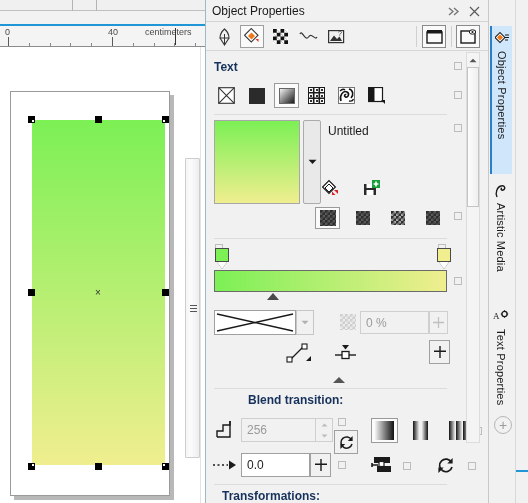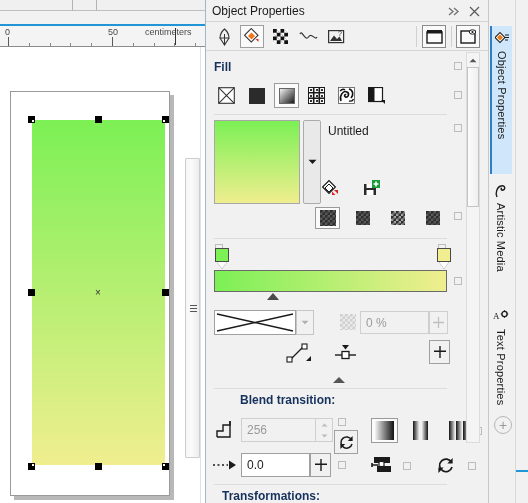--- a/index.html
+++ b/index.html
@@ -284,21 +284,21 @@
 
     <div class="topstrip">
       <div class="tick" style="left:72px"></div>
       <div class="tick" style="left:96px"></div>
     </div>
     <div class="gap-white"></div>
     <div class="accent-line"></div>
 
     <div id="hruler">
       <span class="rlabel" style="left:5px">0</span>
-      <span class="rlabel" style="left:108px">50</span>
+      <span class="rlabel" style="left:108px">40</span>
       <span class="rlabel" style="left:145px">centimeters</span>
       <div class="major" style="left:8px"></div>
       <div class="major" style="left:112px"></div>
       <div class="minor" style="left:29px"></div>
       <div class="minor" style="left:50px"></div>
       <div class="minor" style="left:70px"></div>
       <div class="minor" style="left:91px"></div>
       <div class="minor" style="left:133px"></div>
       <div class="minor" style="left:154px"></div>
       <div class="minor" style="left:174px"></div>
@@ -404,21 +404,21 @@
         <svg class="i-svg" width="17" height="15" viewBox="0 0 17 15">
           <rect x="1" y="2" width="14" height="12" fill="none" stroke="#1a1a1a" stroke-width="1.4"></rect>
           <ellipse cx="12.5" cy="3" rx="3.2" ry="2.2" fill="#fff" stroke="#1a1a1a" stroke-width="1"></ellipse>
           <circle cx="12.5" cy="3" r="1.1" fill="#1a1a1a"></circle>
         </svg>
       </div>
     </div>
 
     <div id="panel-body">
 
-      <span class="section-label" style="left:8px; top:8px;">Fill</span>
+      <span class="section-label" style="left:8px; top:8px;">Text</span>
       <div class="sq-chk" style="left:248px; top:10px;"></div>
 
       <div class="fbtn" style="left:8px; top:31px;">
         <svg class="i-svg" width="17" height="17" viewBox="0 0 17 17">
           <rect x="0.7" y="0.7" width="15.6" height="15.6" fill="#fff" stroke="#333" stroke-width="1.1"></rect>
           <path d="M0.7 0.7 L16.3 16.3 M16.3 0.7 L0.7 16.3" stroke="#333" stroke-width="1.1"></path>
         </svg>
       </div>
       <div class="fbtn" style="left:38px; top:31px;">
         <div style="width:16px;height:16px;background:#2b2b2b;"></div>
@@ -552,21 +552,21 @@
       <div class="ebtn" style="left:223px; top:288px; width:21px; height:24px;">
         <svg class="i-svg" width="14" height="14" viewBox="0 0 14 14">
           <path d="M7 1 V13 M1 6.2 H13" stroke="#1a1a1a" stroke-width="1.4"></path>
         </svg>
       </div>
 
       <div id="body-collapse"></div>
 
       <div class="divider" style="left:8px; top:336px; width:233px;"></div>
 
-      <span class="section-label" style="left:16px; top:341px;padding-left:18px;">Blend transition:</span>
+      <span class="section-label" style="left:24px; top:341px;padding-left:18px;">Blend transition:</span>
 
       <div class="ibtn" style="left:8px; top:367px; width:24px; height:22px;">
         <svg class="i-svg" width="22" height="20" viewBox="0 0 22 20">
           <path d="M2 17 L2 11 L8 11 L8 5 L15 5 L15 1" stroke="#1a1a1a" stroke-width="1.4" fill="none"></path>
           <path d="M2 17 L15 17 L15 1" stroke="#1a1a1a" stroke-width="1.4" fill="none"></path>
         </svg>
       </div>
       <div class="field disabled" style="left:35px; top:366px; width:75px; height:24px;">256</div>
       <div class="spin disabled" style="left:110px; top:366px; height:24px;">
         <div class="half">

